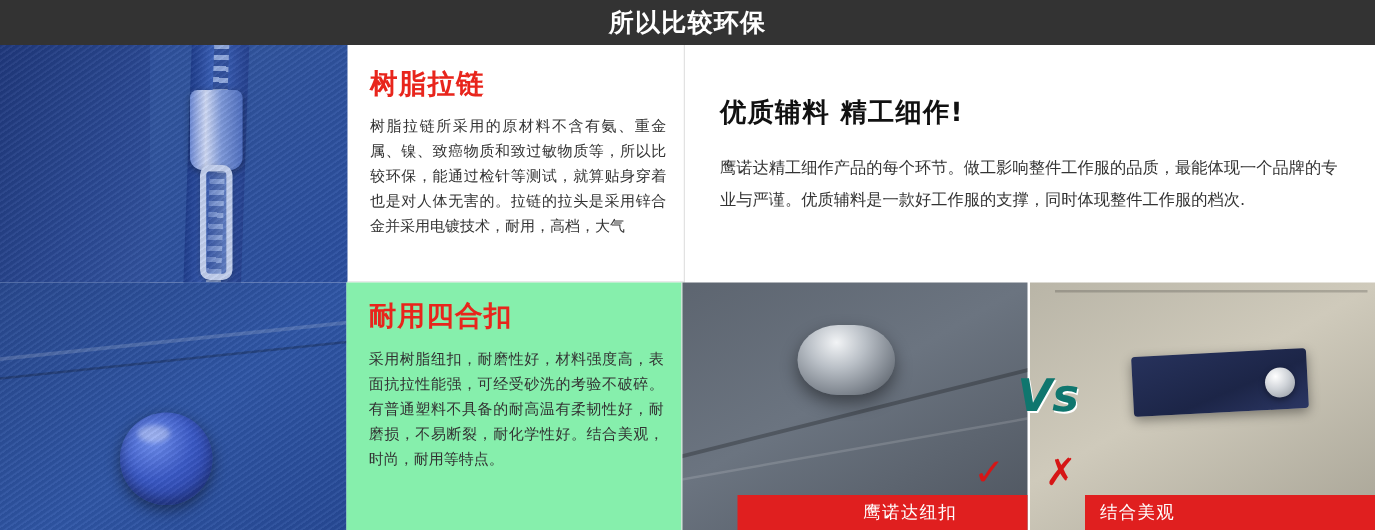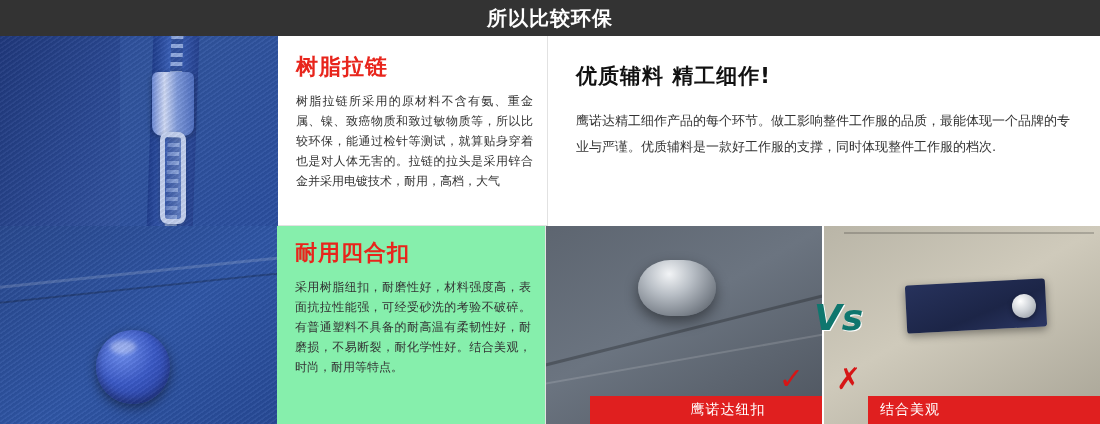--- a/index.html
+++ b/index.html
@@ -125,21 +125,21 @@
     color: #333333;
     font-size: 12px;
     line-height: 20px;
     text-align: justify;
     font-family: Liberation Mono, monospace;
   }
 
   .text-quality {
     flex: 1;
     height: 144px;
-    padding: 26px 30px 10px 28px;
+    padding: 40px 30px 10px 28px;
     background: #ffffff;
   }
   .quality-title {
     color: #111111;
     font-size: 21px;
     font-weight: bold;
     margin: 0 0 18px 0;
     letter-spacing: 1px;
   }
   .quality-para {

